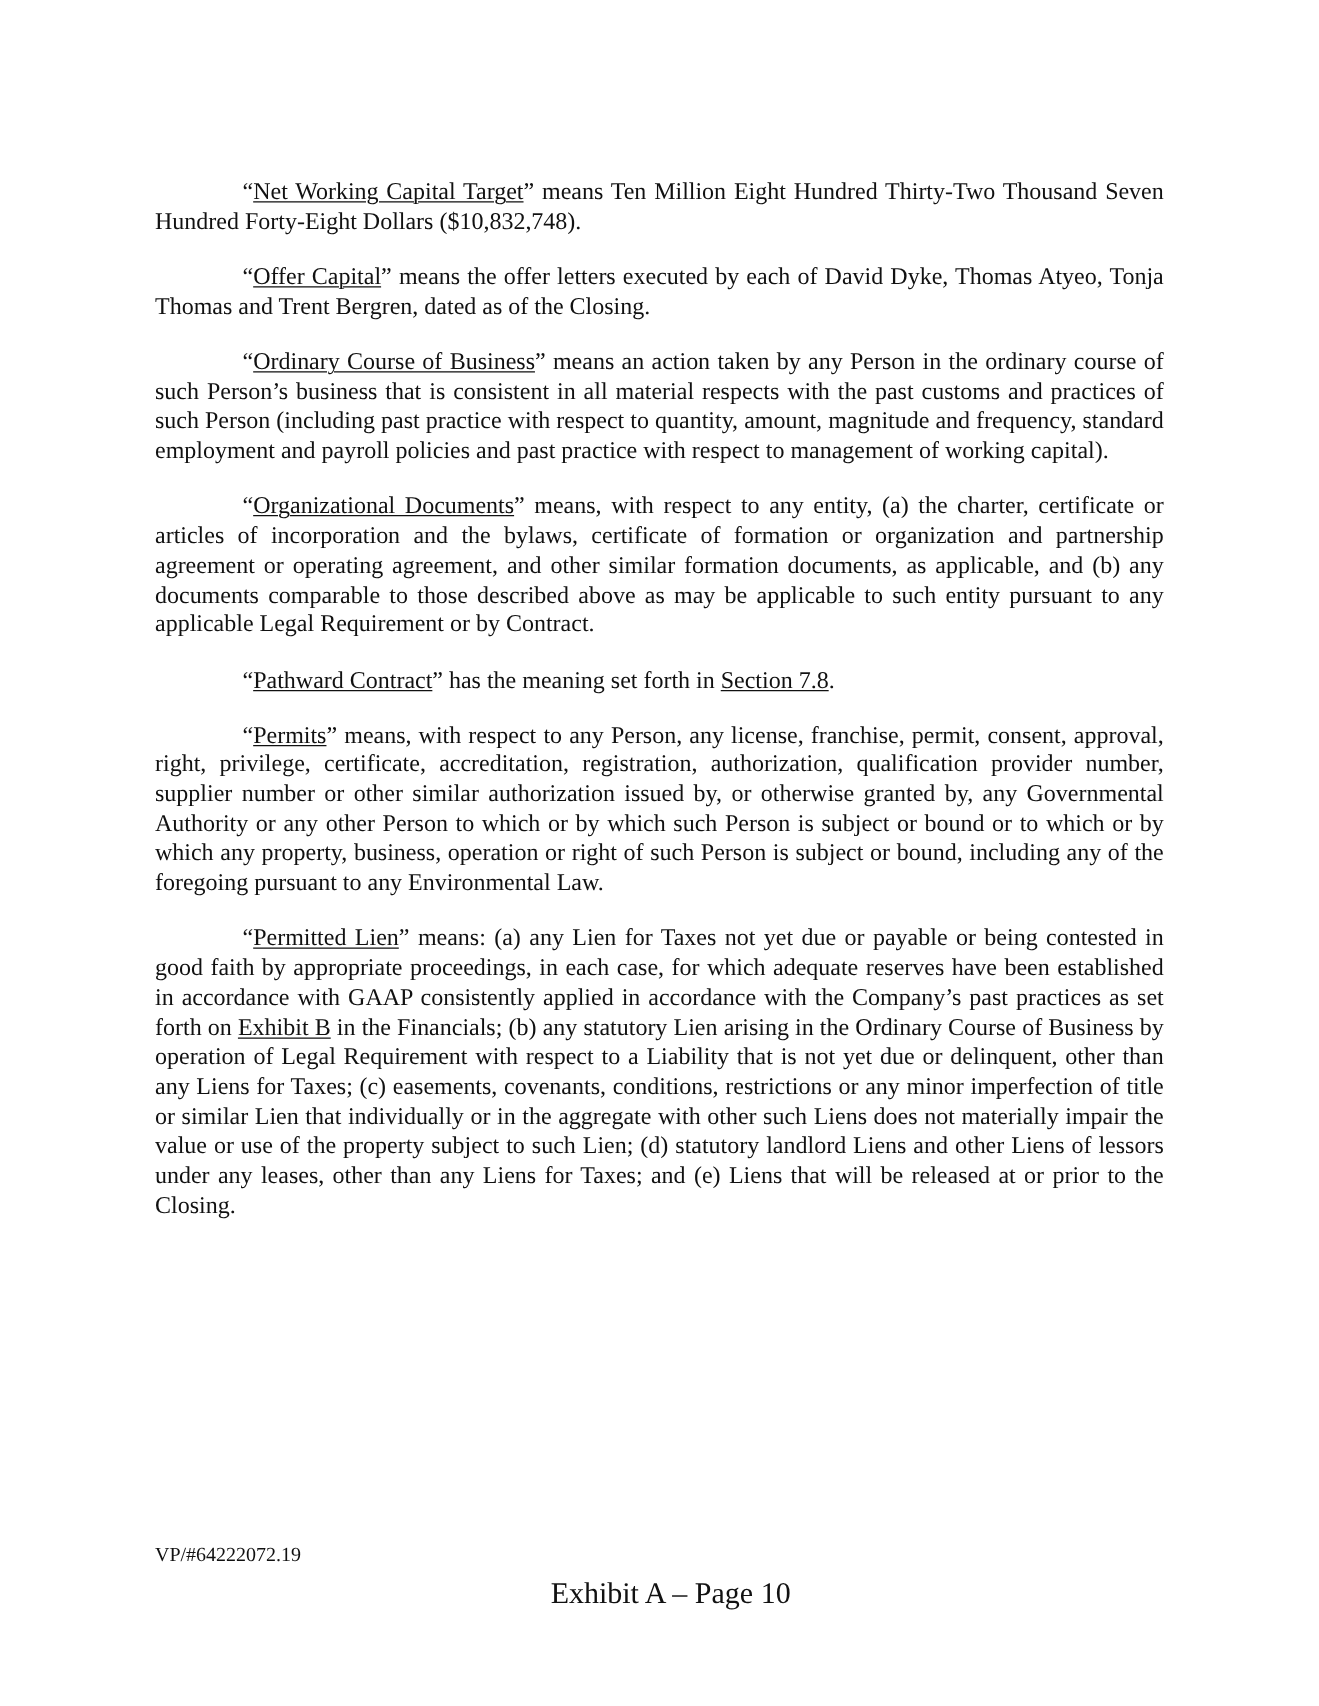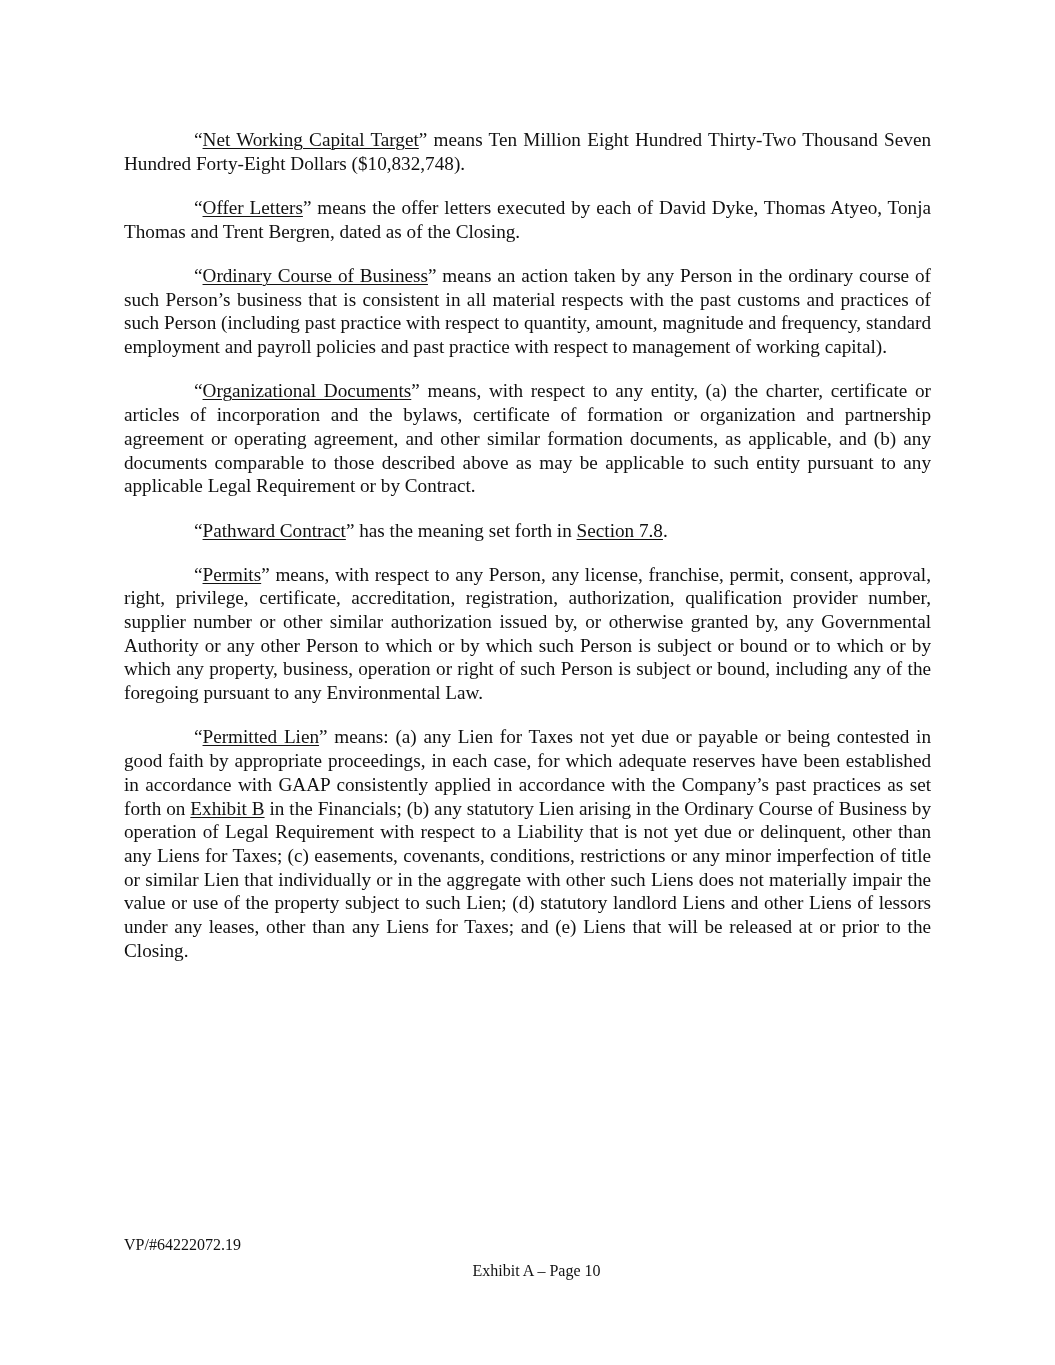--- a/index.html
+++ b/index.html
@@ -2,45 +2,45 @@
 <html><head>
   <meta charset="utf-8">
   <style>
     html, body { margin: 0; padding: 0; background: #ffffff; }
     body {
       width: 1055px; height: 1365px; position: relative; overflow: hidden;
       font-family: "Liberation Serif", "DejaVu Serif", serif;
       color: #111111;
     }
     .page {
-      position: absolute; left: 124px; top: 128px; width: 807px;
+      position: absolute; left: 124px; top: 142px; width: 807px;
     }
     .para {
       font-size: 19.2px; line-height: 23.7px;
       text-align: justify; text-indent: 70px;
       margin: 0 0 20.6px 0;
     }
     .para.short { margin-bottom: 20.4px; }
     .u { text-decoration: underline; text-underline-offset: 2px; text-decoration-thickness: 1px; }
     .footer-page {
       position: absolute; left: 0; width: 1055px; top: 1262px;
-      text-align: center; font-size: 16px; padding-left: 18px; box-sizing: border-box;
+      text-align: center; font-size: 24px; padding-left: 18px; box-sizing: border-box;
     }
     .footer-doc {
       position: absolute; left: 124px; top: 1236px; font-size: 16px;
     }
   </style>
 </head>
 <body>
 
 <div class="page">
 
   <p class="para"><span>“</span><span class="u">Net Working Capital Target</span><span>” means Ten Million Eight Hundred Thirty-Two Thousand Seven Hundred Forty-Eight Dollars ($10,832,748).</span></p>
 
-  <p class="para"><span>“</span><span class="u">Offer Letters</span><span>” means the offer letters executed by each of David Dyke, Thomas Atyeo, Tonja Thomas and Trent Bergren, dated as of the Closing.</span></p>
+  <p class="para"><span>“</span><span class="u">Offer Capital</span><span>” means the offer letters executed by each of David Dyke, Thomas Atyeo, Tonja Thomas and Trent Bergren, dated as of the Closing.</span></p>
 
   <p class="para"><span>“</span><span class="u">Ordinary Course of Business</span><span>” means an action taken by any Person in the ordinary course of such Person’s business that is consistent in all material respects with the past customs and practices of such Person (including past practice with respect to quantity, amount, magnitude and frequency, standard employment and payroll policies and past practice with respect to management of working capital).</span></p>
 
   <p class="para"><span>“</span><span class="u">Organizational Documents</span><span>” means, with respect to any entity, (a) the charter, certificate or articles of incorporation and the bylaws, certificate of formation or organization and partnership agreement or operating agreement, and other similar formation documents, as applicable, and (b) any documents comparable to those described above as may be applicable to such entity pursuant to any applicable Legal Requirement or by Contract.</span></p>
 
 
 
   <p class="para short"><span>“</span><span class="u">Pathward Contract</span><span>” has the meaning set forth in </span><span class="u">Section 7.8</span><span>.</span></p>
 
 

